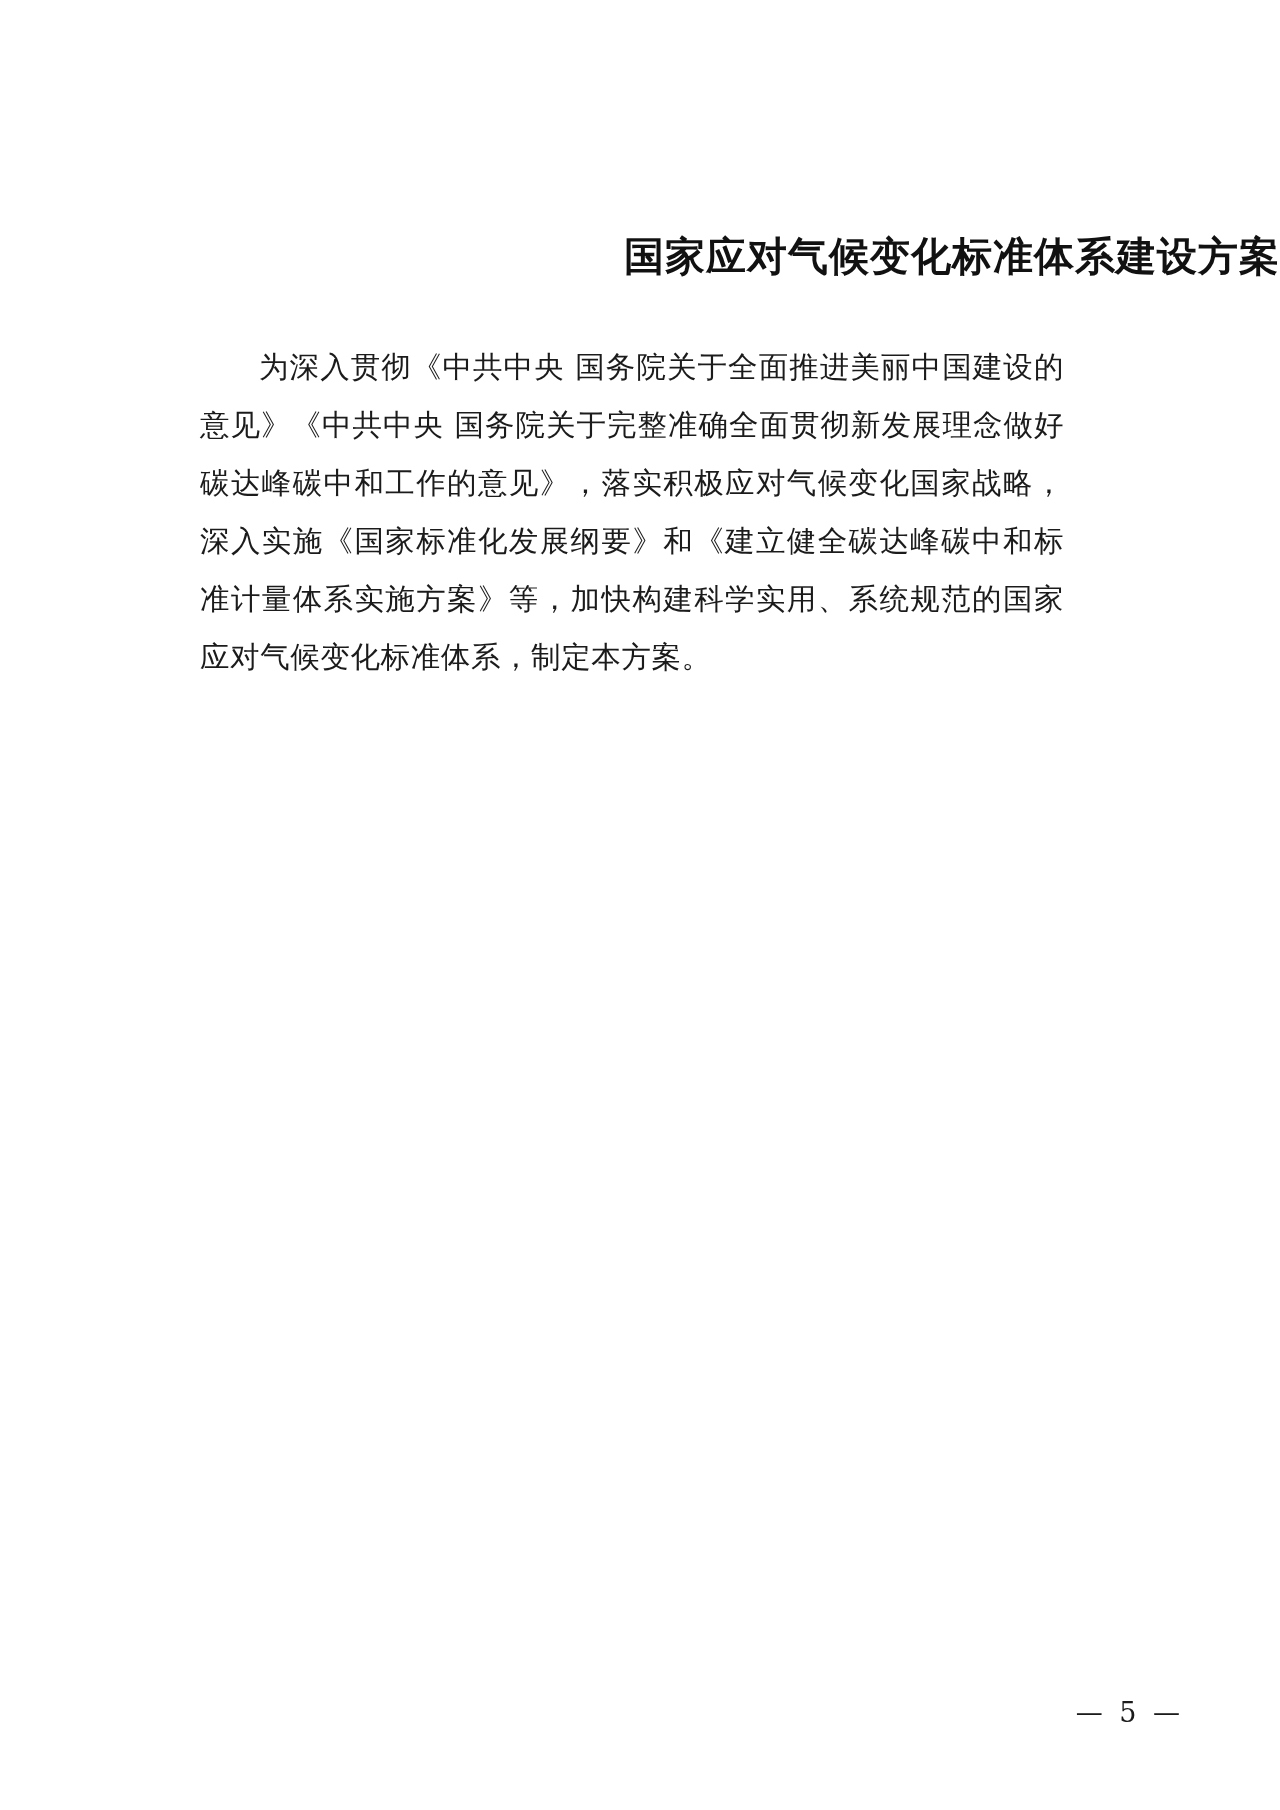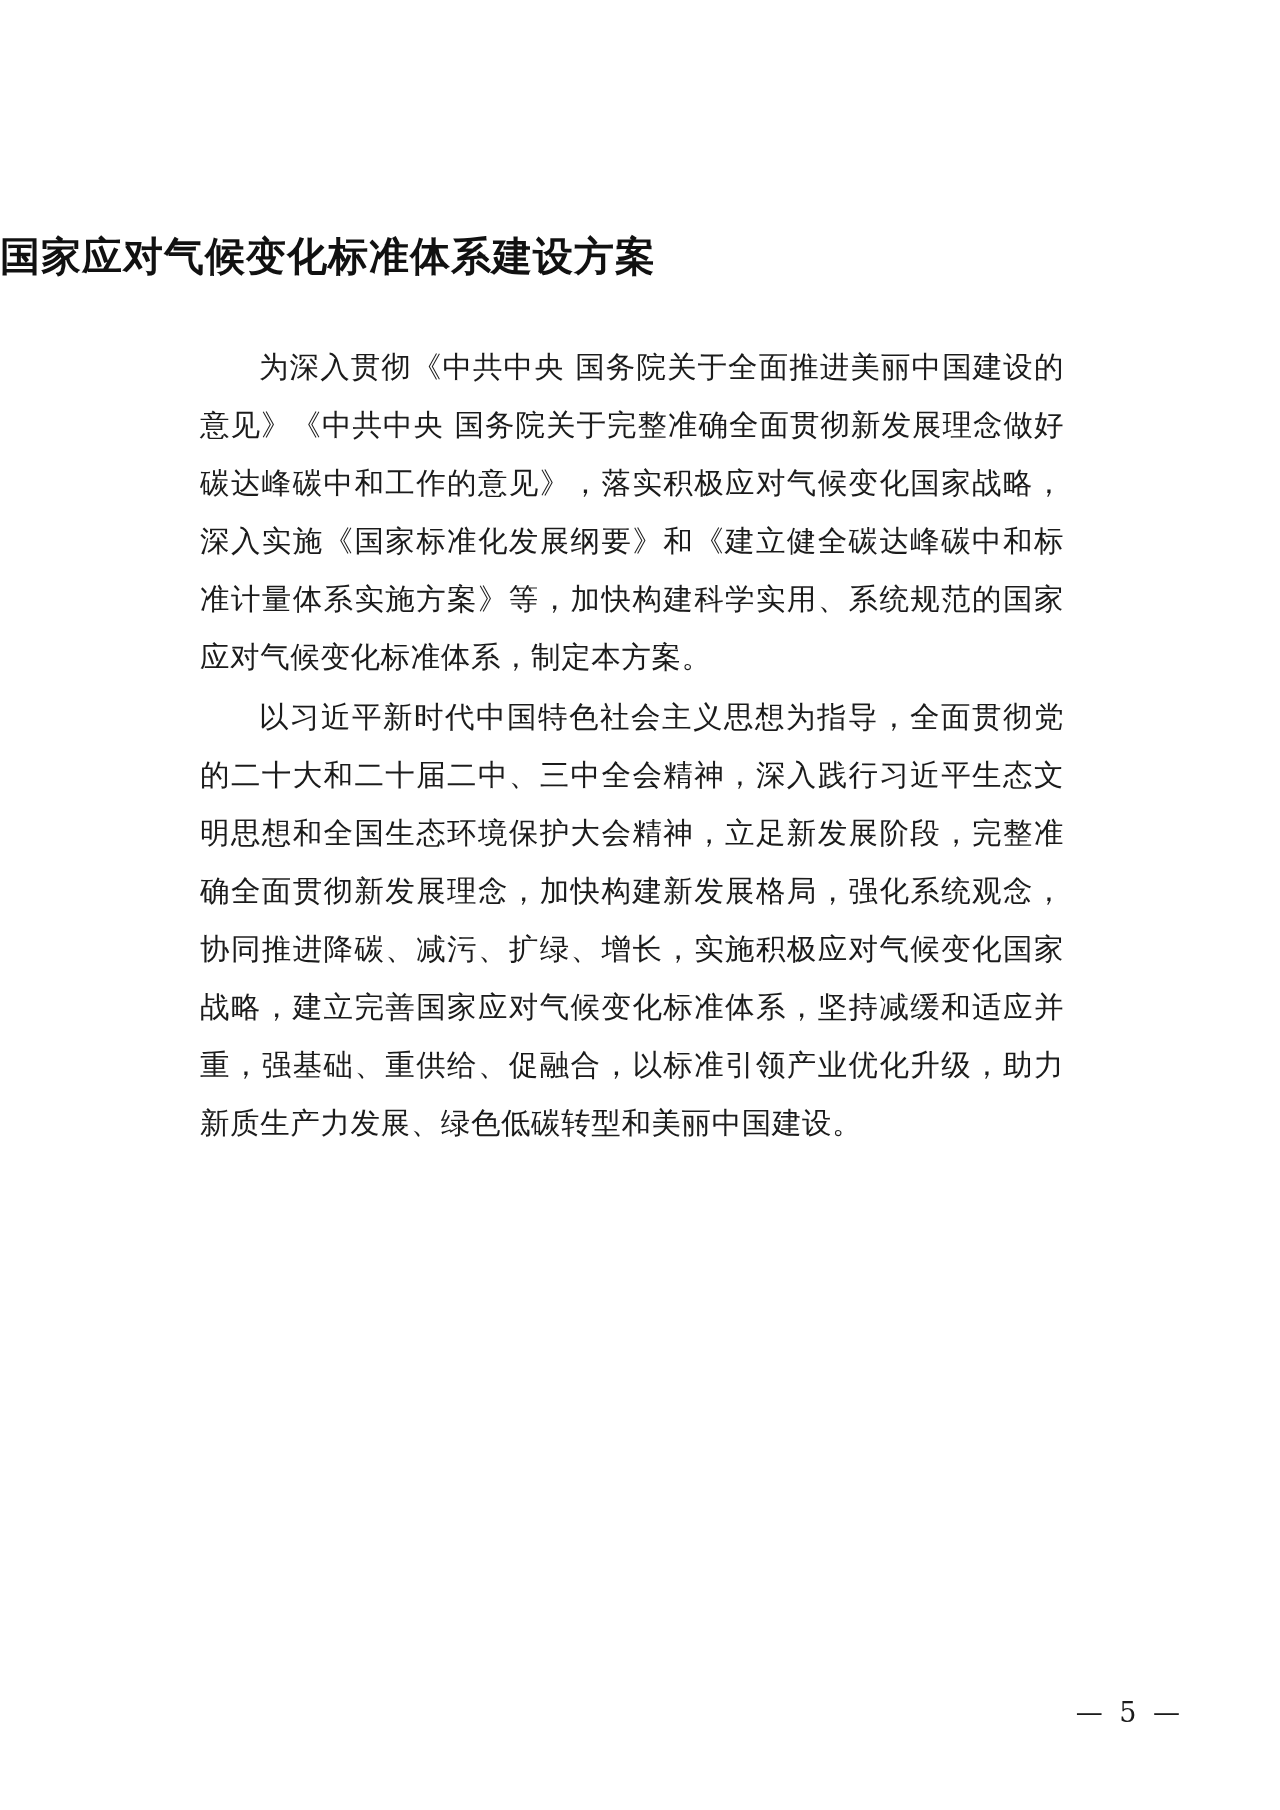--- a/index.html
+++ b/index.html
@@ -16,21 +16,21 @@
     overflow: hidden;
   }
   .page {
     width: 1280px;
     height: 1810px;
     box-sizing: border-box;
     padding: 0;
     position: relative;
   }
   .doc-title {
-    text-align: left;
+    text-align: right;
     font-family: "DejaVu Sans", "Liberation Sans", sans-serif;
     font-weight: bold;
     font-size: 40px;
     letter-spacing: 1px;
     color: #111111;
     margin: 0;
     padding-top: 232px;
     line-height: 1.2;
   }
   .body-block {
@@ -73,20 +73,19 @@
 
 <div class="page">
 
   <h1 class="doc-title">国家应对气候变化标准体系建设方案</h1>
 
   <div class="body-block">
 
     <p class="para">为深入贯彻《中共中央 国务院关于全面推进美丽中国建设的意见》《中共中央 国务院关于完整准确全面贯彻新发展理念做好碳达峰碳中和工作的意见》，落实积极应对气候变化国家战略，深入实施《国家标准化发展纲要》和《建立健全碳达峰碳中和标准计量体系实施方案》等，加快构建科学实用、系统规范的国家应对气候变化标准体系，制定本方案。</p>
 
 
-    <p class="para">以习近平新时代中国特色社会主义思想为指导，全面贯彻党的二十大和二十届二中、三中全会精神，深入践行习近平生态文明思想和全国生态环境保护大会精神，立足新发展阶段，完整准确全面贯彻新发展理念，加快构建新发展格局，强化系统观念，协同推进降碳、减污、扩绿、增长，实施积极应对气候变化国家战略，建立完善国家应对气候变化标准体系，坚持减缓和适应并重，强基础、重供给、促融合，以标准引领产业优化升级，助力新质生产力发展、绿色低碳转型和美丽中国建设。</p>
 
 
   </div>
 
   <div class="page-footer">— 5 —</div>
 
 </div>
 
 </body></html>

